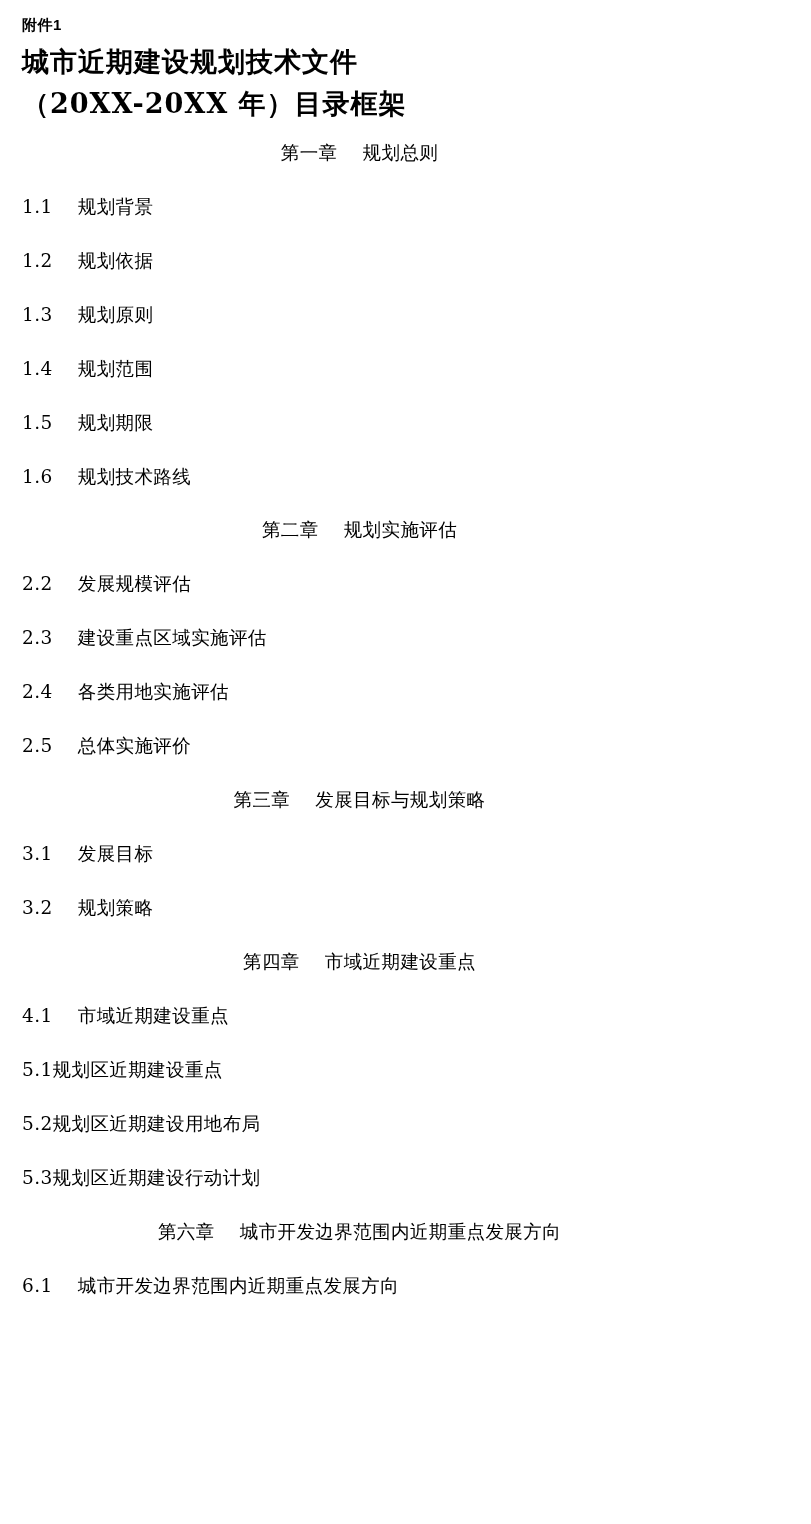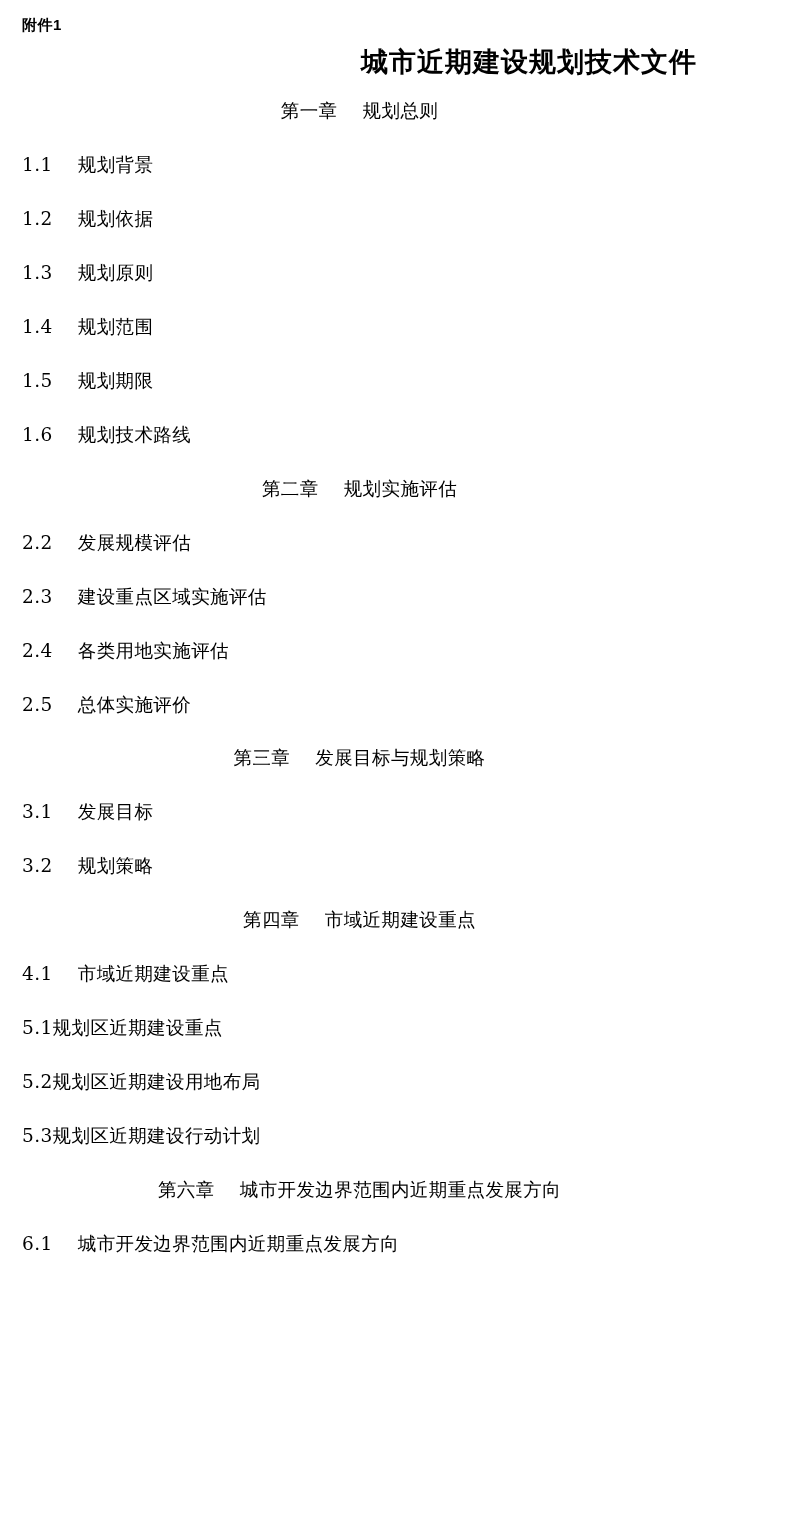--- a/index.html
+++ b/index.html
@@ -23,21 +23,21 @@
   }
   .attachment-label {
     font-family: "Liberation Sans", sans-serif;
     font-weight: bold;
     font-size: 15px;
     line-height: 1.4;
     margin: 0 0 6px 0;
     letter-spacing: 0.5px;
   }
   .doc-title {
-    text-align: right;
+    text-align: left;
     font-family: "DejaVu Serif", "Liberation Serif", serif;
     font-weight: bold;
     font-size: 27px;
     line-height: 1.55;
     letter-spacing: 1px;
     margin: 0;
     padding: 0 0 0 0;
   }
   .doc-title .line2 {
     display: block;
@@ -60,20 +60,21 @@
 </style>
 </head>
 <body>
 
 <div class="page">
 
   <div class="attachment-label">附件1</div>
 
   <div class="doc-title">
     <span class="line1">城市近期建设规划技术文件</span>
+    <span class="line2">（20XX-20XX 年）目录框架</span>
   </div>
 
   <div class="toc">
     <div class="toc-entry chapter">第一章    规划总则</div>
     <div class="toc-entry">1.1    规划背景</div>
     <div class="toc-entry">1.2    规划依据</div>
     <div class="toc-entry">1.3    规划原则</div>
     <div class="toc-entry">1.4    规划范围</div>
     <div class="toc-entry">1.5    规划期限</div>
     <div class="toc-entry">1.6    规划技术路线</div>

